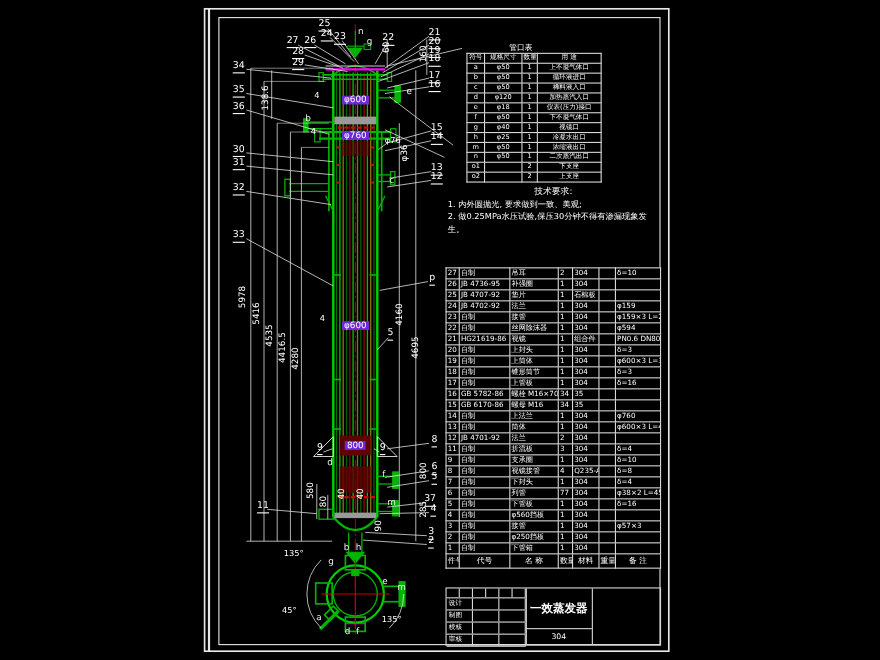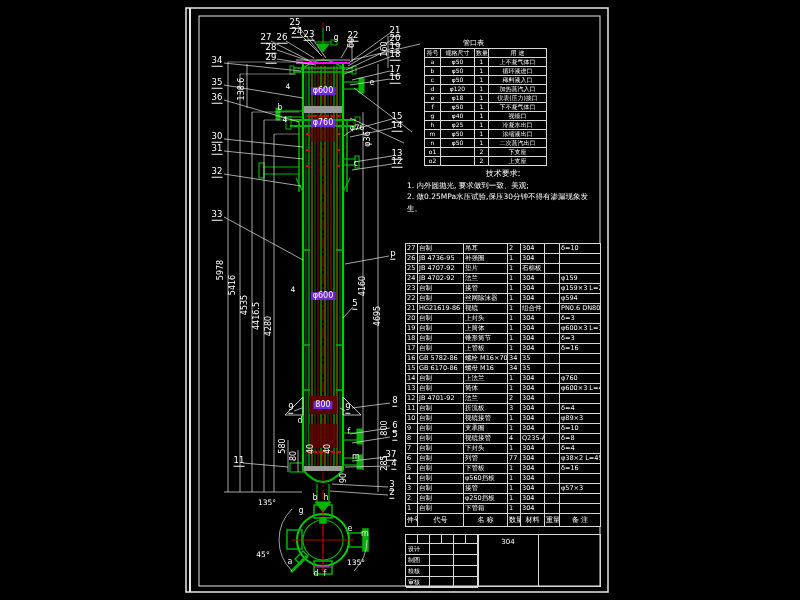--- a/index.html
+++ b/index.html
@@ -602,29 +602,20 @@
         <tr>
           <td>11</td>
           <td>自制</td>
           <td>折流板</td>
           <td>3</td>
           <td>304</td>
           <td></td>
           <td>δ=4</td>
         </tr>
         <tr>
-          <td>10</td>
-          <td>自制</td>
-          <td>视镜接管</td>
-          <td>1</td>
-          <td>304</td>
-          <td></td>
-          <td>φ89×3</td>
-        </tr>
-        <tr>
           <td>9</td>
           <td>自制</td>
           <td>支承圈</td>
           <td>1</td>
           <td>304</td>
           <td></td>
           <td>δ=10</td>
         </tr>
         <tr>
           <td>8</td>
@@ -737,17 +728,18 @@
             <div class="sg-cell"></div>
           </div>
           <div class="sg-row">
             <div class="sg-cell">审核</div>
             <div class="sg-cell"></div>
             <div class="sg-cell"></div>
           </div>
         </div>
     </div>
     <div class="tb-mid">
+      <div class="tb-title">一效蒸发器</div>
       <div class="tb-mat">304</div>
     </div>
   </div>
 
 </div>
 
 </body></html>

